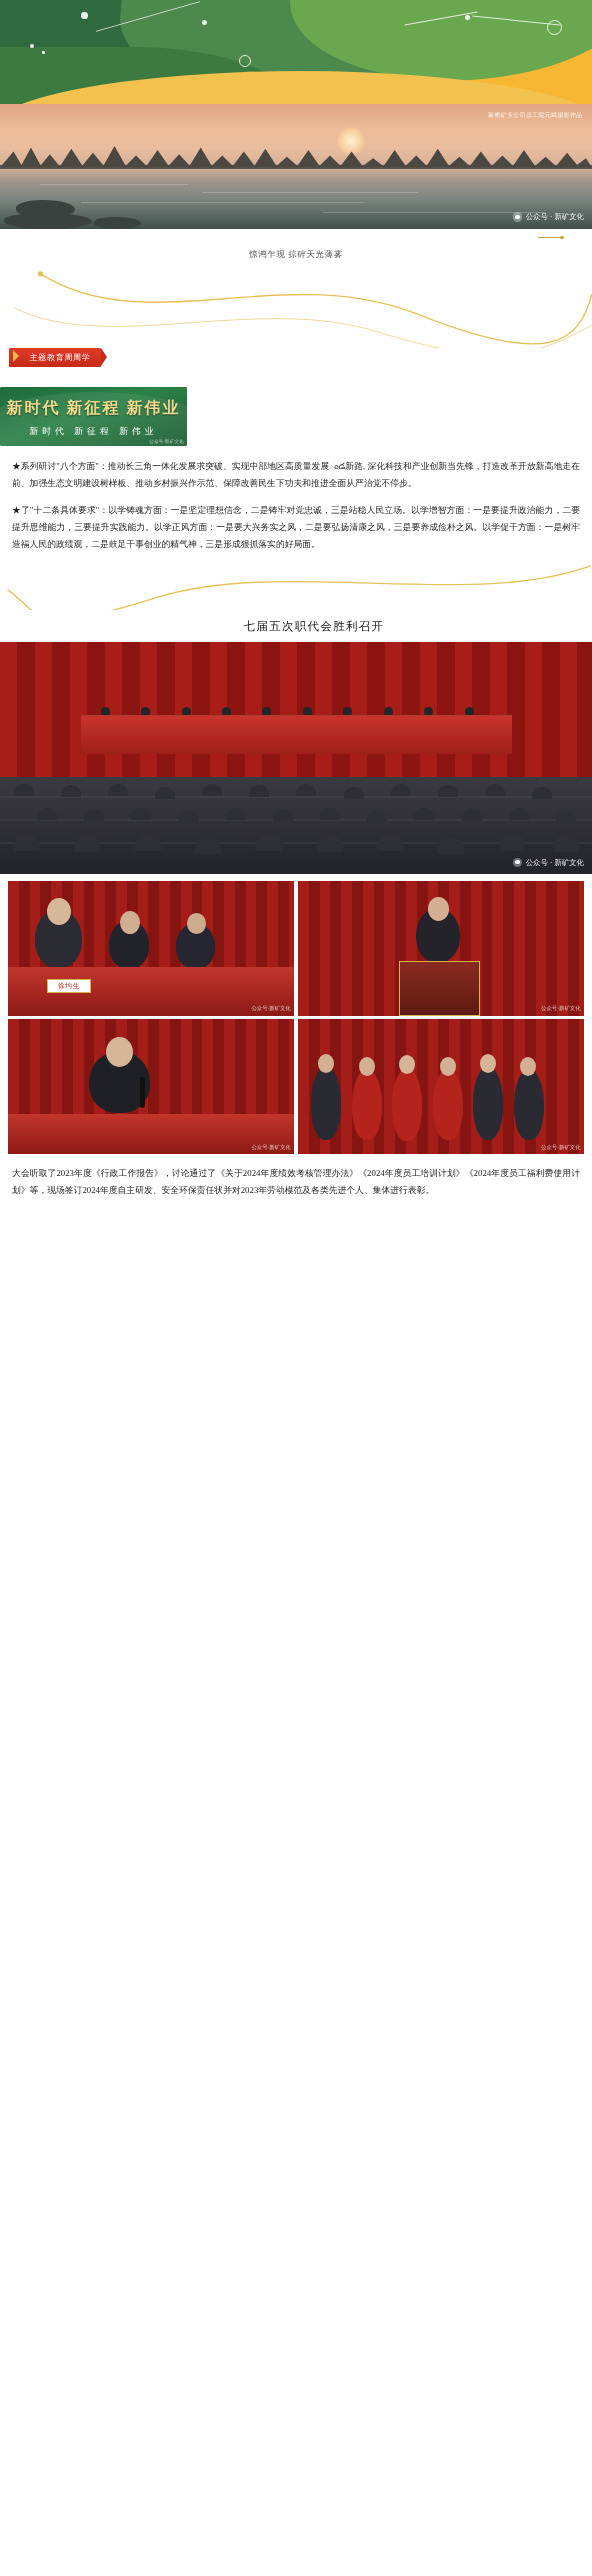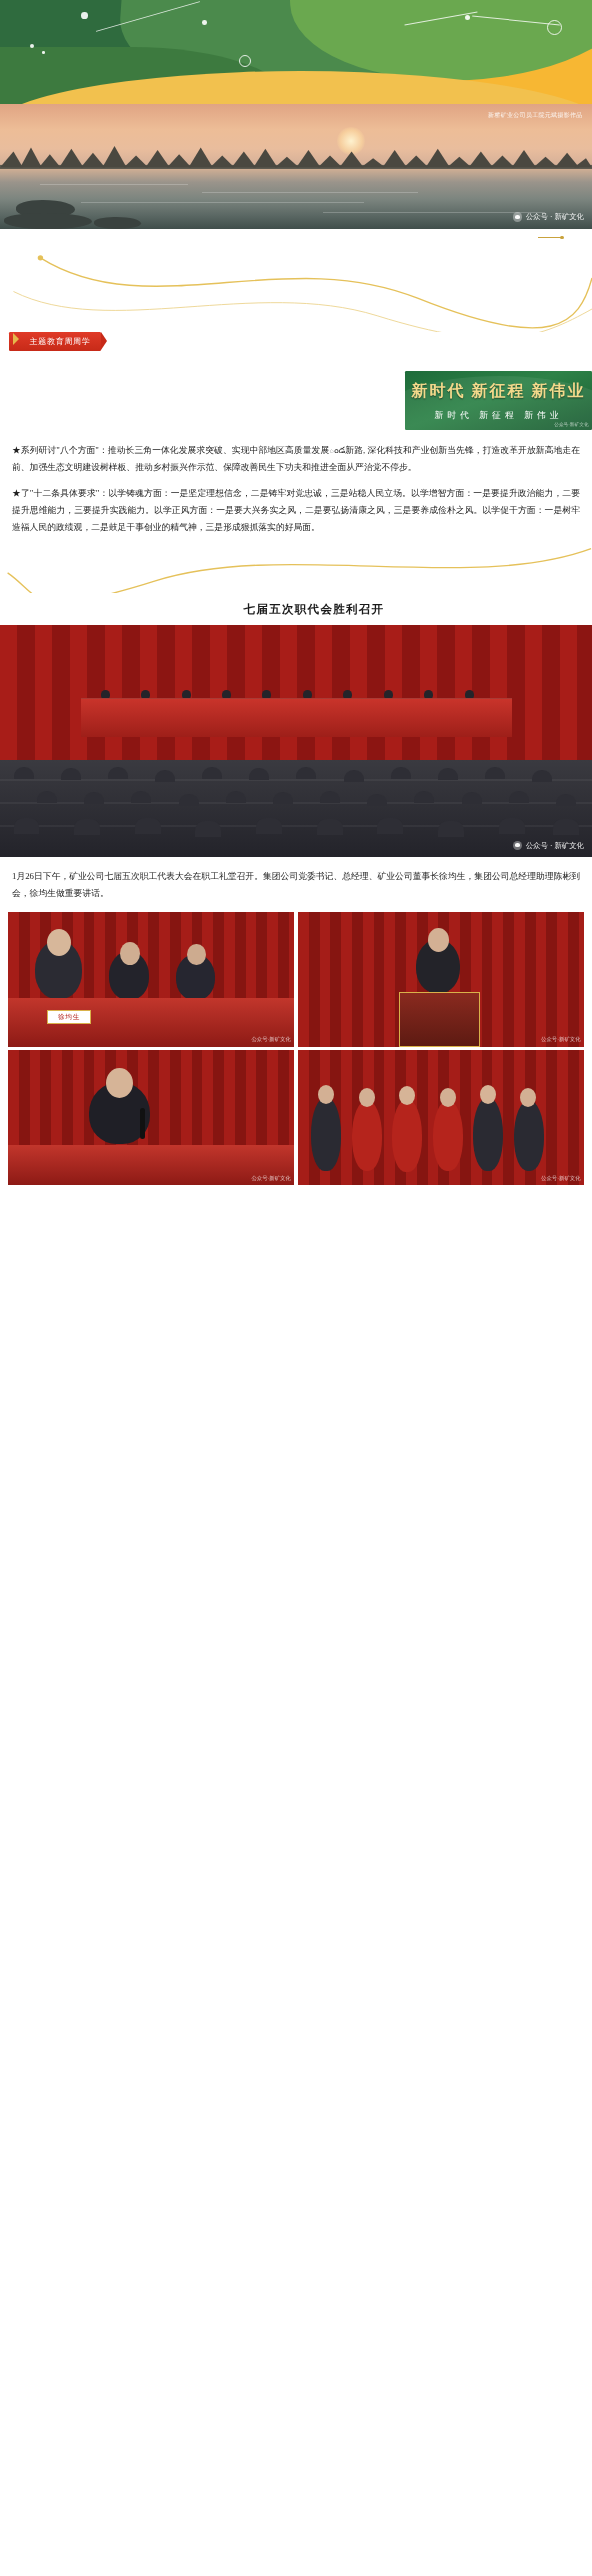--- a/index.html
+++ b/index.html
@@ -206,21 +206,21 @@
     left: 4px; top: 1.3px;
     width: 0; height: 0;
     border-left: 6.7px solid #e5b84b;
     border-top: 6px solid transparent;
     border-bottom: 6px solid transparent;
   }
 
   
   .green-banner-wrap {
     display: flex;
-    justify-content: flex-end;
+    justify-content: flex-start;
     padding: 12px 0 4px 0;
   }
   .green-banner {
     position: relative;
     width: 187px; height: 59px;
     background: linear-gradient(160deg, #1e6b3a 0%, #2d8247 45%, #1b5c33 100%);
     overflow: hidden;
     border-radius: 1.3px;
   }
   .green-banner .gb-swoosh {
@@ -285,21 +285,21 @@
   .news-head .rule {
     position: absolute;
     left: 34px; right: 0; bottom: 1.3px;
     height: 0.7px;
     background: transparent;
   }
 
   .article-title {
     text-align: center;
     font-size: 11.5px;
-    font-weight: bold;
+    font-weight: normal;
     color: #1a1a1a;
     letter-spacing: 1.3px;
     margin: 9.4px 0 8px 0;
     font-family: "Liberation Serif", serif;
     padding-left: 36px;
   }
 
   
   .conf-photo {
     position: relative;
@@ -497,20 +497,21 @@
     <div class="credit">新桥矿业公司员工院元斌摄影作品</div>
 
     <div class="wm">
       <span class="wm-icon"></span>
       <span>公众号 · 新矿文化</span>
     </div>
   </div>
 
   <div class="poem-wrap">
     <div class="poem-dash"></div>
+    <div class="poem">惊鸿乍现   掠碎天光薄雾</div>
   </div>
 
   <div class="swirl">
     <svg width="592" height="81" viewBox="0 0 879 120" aria-hidden="true">
       <path d="M60 10 C 220 110, 420 -10, 620 70 S 860 110, 879 40" fill="none" stroke="#e5c15a" stroke-width="2"></path>
       <path d="M20 60 C 160 130, 380 40, 560 96 S 800 130, 879 86" fill="none" stroke="#edd694" stroke-width="1.4"></path>
       <circle cx="60" cy="10" r="4" fill="#e5c15a"></circle>
     </svg>
   </div>
 
@@ -601,21 +602,20 @@
       <div class="shoulder" style="left:499px;top:58px;width:25.6px;height:16px;"></div>
       <div class="shoulder" style="left:553px;top:59px;width:25.6px;height:16px;"></div>
     </div>
 
     <div class="wm">
       <span class="wm-icon"></span>
       <span>公众号 · 新矿文化</span>
     </div>
   </div>
 
-  <div class="caption-text">1月26日下午，矿业公司七届五次职工代表大会在职工礼堂召开。集团公司党委书记、总经理、矿业公司董事长徐均生，集团公司总经理助理陈彬到会，徐均生做重要讲话。</div>
 
   <div class="grid2">
 
     <div class="gcell">
       <div class="curtain"></div>
       <div class="person" style="left:27px;top:28px;width:47px;height:59px;background:#2b2b33;"></div>
       <div class="person" style="left:39px;top:17.5px;width:24px;height:27px;background:#d7b79a;border-radius:50%;"></div>
       <div class="person" style="left:101px;top:39px;width:40px;height:49px;background:#23232b;"></div>
       <div class="person" style="left:112px;top:30px;width:20px;height:23px;background:#cfae92;border-radius:50%;"></div>
       <div class="person" style="left:168px;top:42px;width:39px;height:46px;background:#262630;"></div>
@@ -654,15 +654,16 @@
       <div class="person" style="left:142px;top:38px;width:16px;height:19px;background:#d3b094;border-radius:50%;"></div>
       <div class="person" style="left:175px;top:47px;width:30px;height:74px;background:#2a2a32;"></div>
       <div class="person" style="left:182px;top:35px;width:16px;height:19px;background:#d6b497;border-radius:50%;"></div>
       <div class="person" style="left:216px;top:50px;width:30px;height:71px;background:#2a2a32;"></div>
       <div class="person" style="left:222px;top:38px;width:16px;height:19px;background:#d3b094;border-radius:50%;"></div>
       <div class="gwm">公众号·新矿文化</div>
     </div>
 
   </div>
 
+  <div class="footer-text">大会听取了2023年度《行政工作报告》，讨论通过了《关于2024年度绩效考核管理办法》《2024年度员工培训计划》《2024年度员工福利费使用计划》等，现场签订2024年度自主研发、安全环保责任状并对2023年劳动模范及各类先进个人、集体进行表彰。</div>
 
 </div>
 
 
 </body></html>

